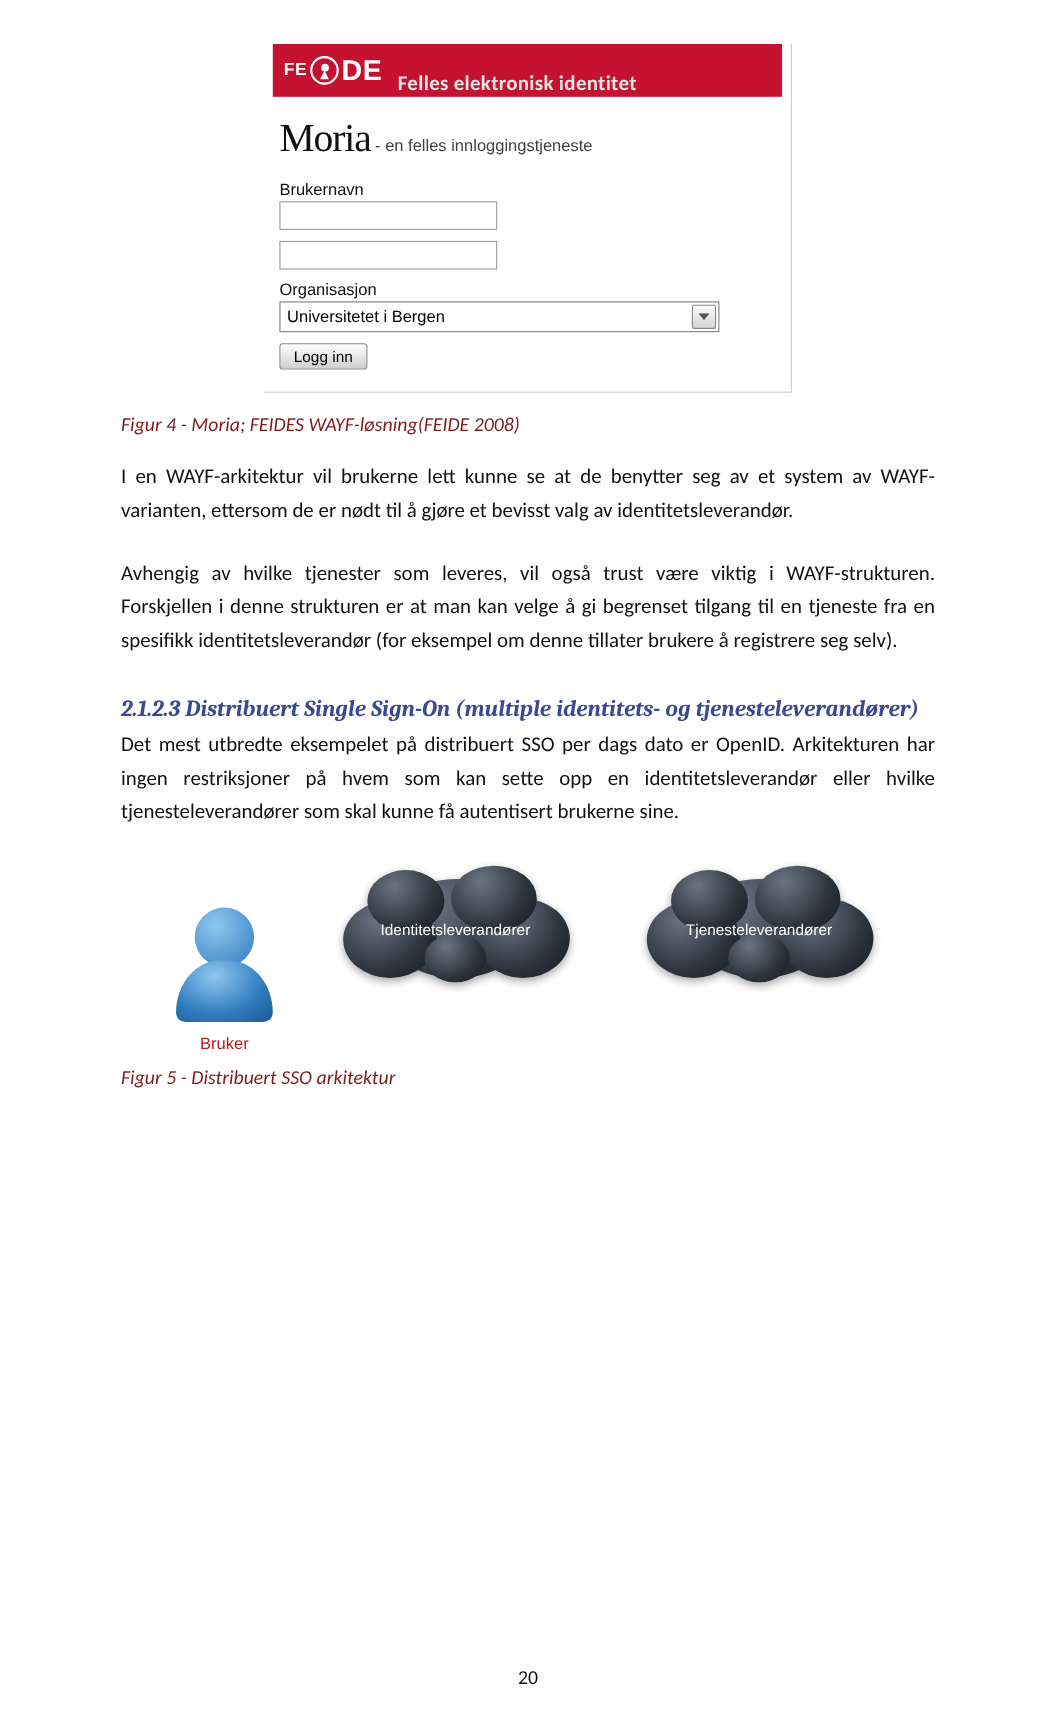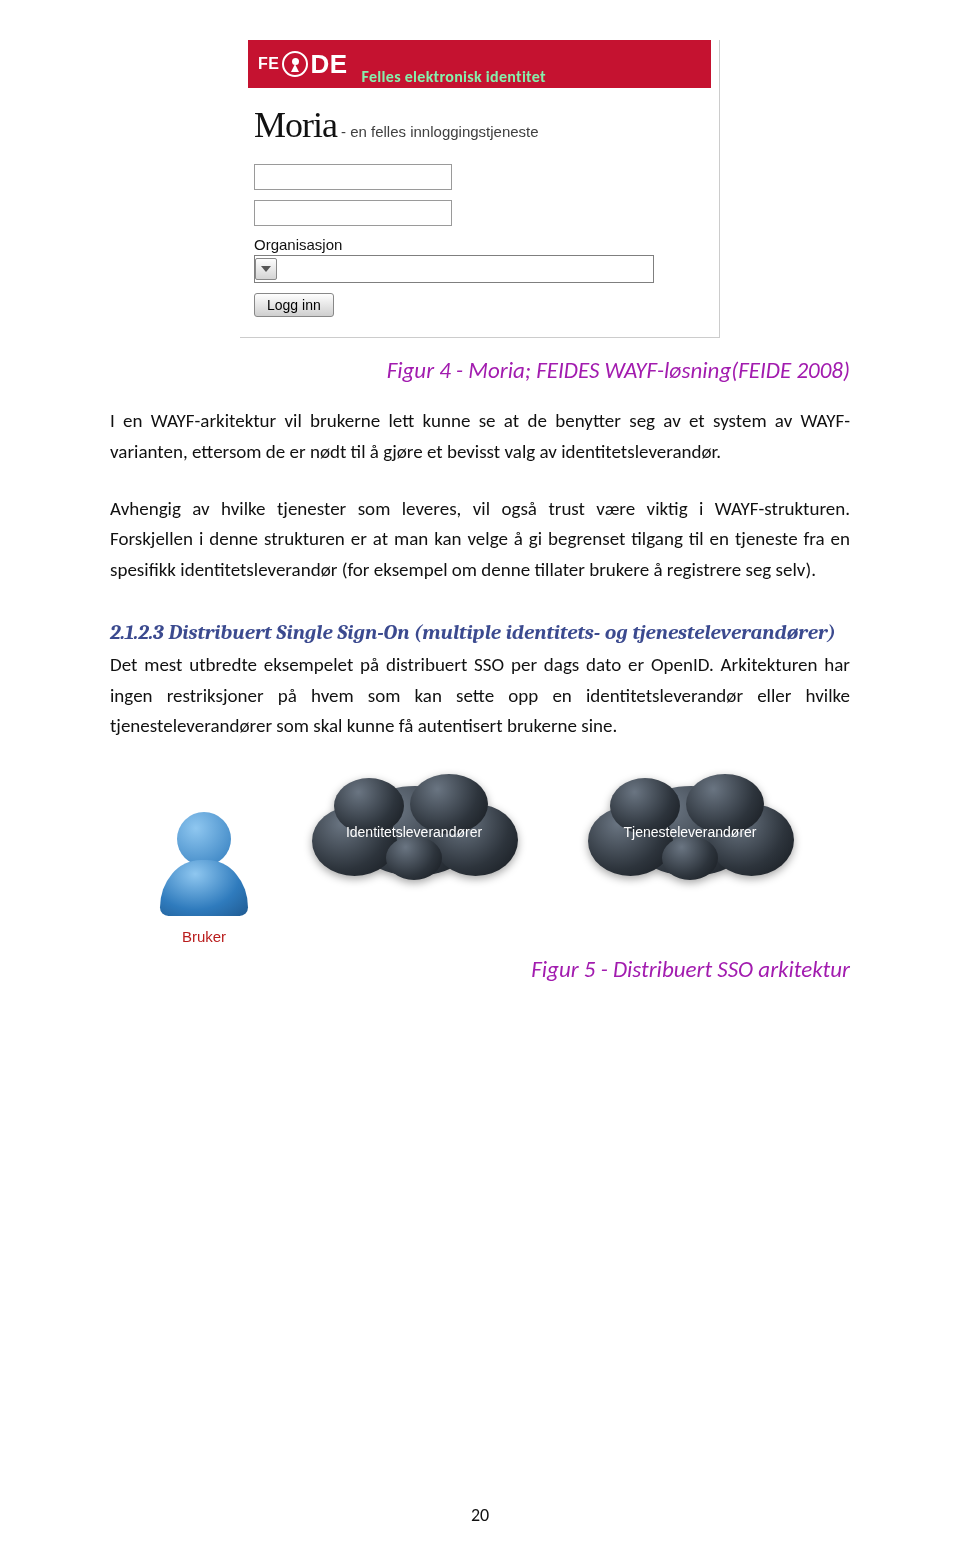--- a/index.html
+++ b/index.html
@@ -48,22 +48,22 @@
     top: 5px; width: 7px; height: 7px; background: #fff; border-radius: 50%;
   }
   .feide-keyhole::after {
     content: ""; position: absolute;
     top: 11px; width: 0; height: 0;
     border-left: 4px solid transparent;
     border-right: 4px solid transparent;
     border-bottom: 8px solid #fff;
   }
   .feide-title {
-    color: #86efac;
-    font-size: 16px;
+    color: #e5e5e5;
+    font-size: 19px;
     font-weight: bold;
     margin-left: 14px;
     letter-spacing: 0.3px;
     margin-top: 24px;
   }
   .moria-row {
     display: flex;
     align-items: baseline;
     padding: 10px 0 18px 14px;
   }
@@ -139,24 +139,24 @@
     margin: 0 0 0 14px;
     padding: 3px 12px;
     font-family: Arial, sans-serif;
     font-size: 14px;
     border: 1px solid #888;
     border-radius: 3px;
     background: linear-gradient(#fefefe, #cfcfcf);
     cursor: pointer;
   }
   .figure-caption {
-    text-align: right;
+    text-align: left;
     font-style: italic;
-    color: #a21caf;
-    font-size: 23px;
+    color: #7f1d1d;
+    font-size: 18px;
     margin: 8px 0 22px 0;
   }
   .body-text {
     font-size: 19px;
     line-height: 1.62;
     text-align: justify;
     color: #111;
     margin-bottom: 26px;
   }
   .section-heading {
@@ -220,21 +220,21 @@
     position: relative;
     color: #fff;
     font-family: Arial, sans-serif;
     font-size: 14px;
     z-index: 5;
     text-align: center;
     padding-top: 10px;
   }
   .page-num {
     position: absolute;
-    bottom: 36px;
+    bottom: 26px;
     left: 0; right: 0;
     text-align: center;
     font-size: 18px;
     color: #111;
   }
 </style>
 </head>
 <body>
 
 <div class="login-panel">
@@ -248,30 +248,32 @@
     </div>
     <div class="feide-title">Felles elektronisk identitet</div>
   </div>
 
   <div class="moria-row">
     <span class="moria-word">Moria</span>
     <span class="moria-tag">- en felles innloggingstjeneste</span>
   </div>
 
   <div class="form-group">
+    <label class="form-label">Brukernavn</label>
     <div class="text-input"></div>
   </div>
 
   <div class="form-group">
     <div class="text-input"></div>
   </div>
 
   <div class="form-group">
     <label class="form-label">Organisasjon</label>
     <div class="select-wrap">
+      <span class="select-value">Universitetet i Bergen</span>
       <span class="select-btn">
         <span class="tri-down"></span>
       </span>
     </div>
   </div>
 
 
   <button class="login-btn">Logg inn</button>
 </div>
 

